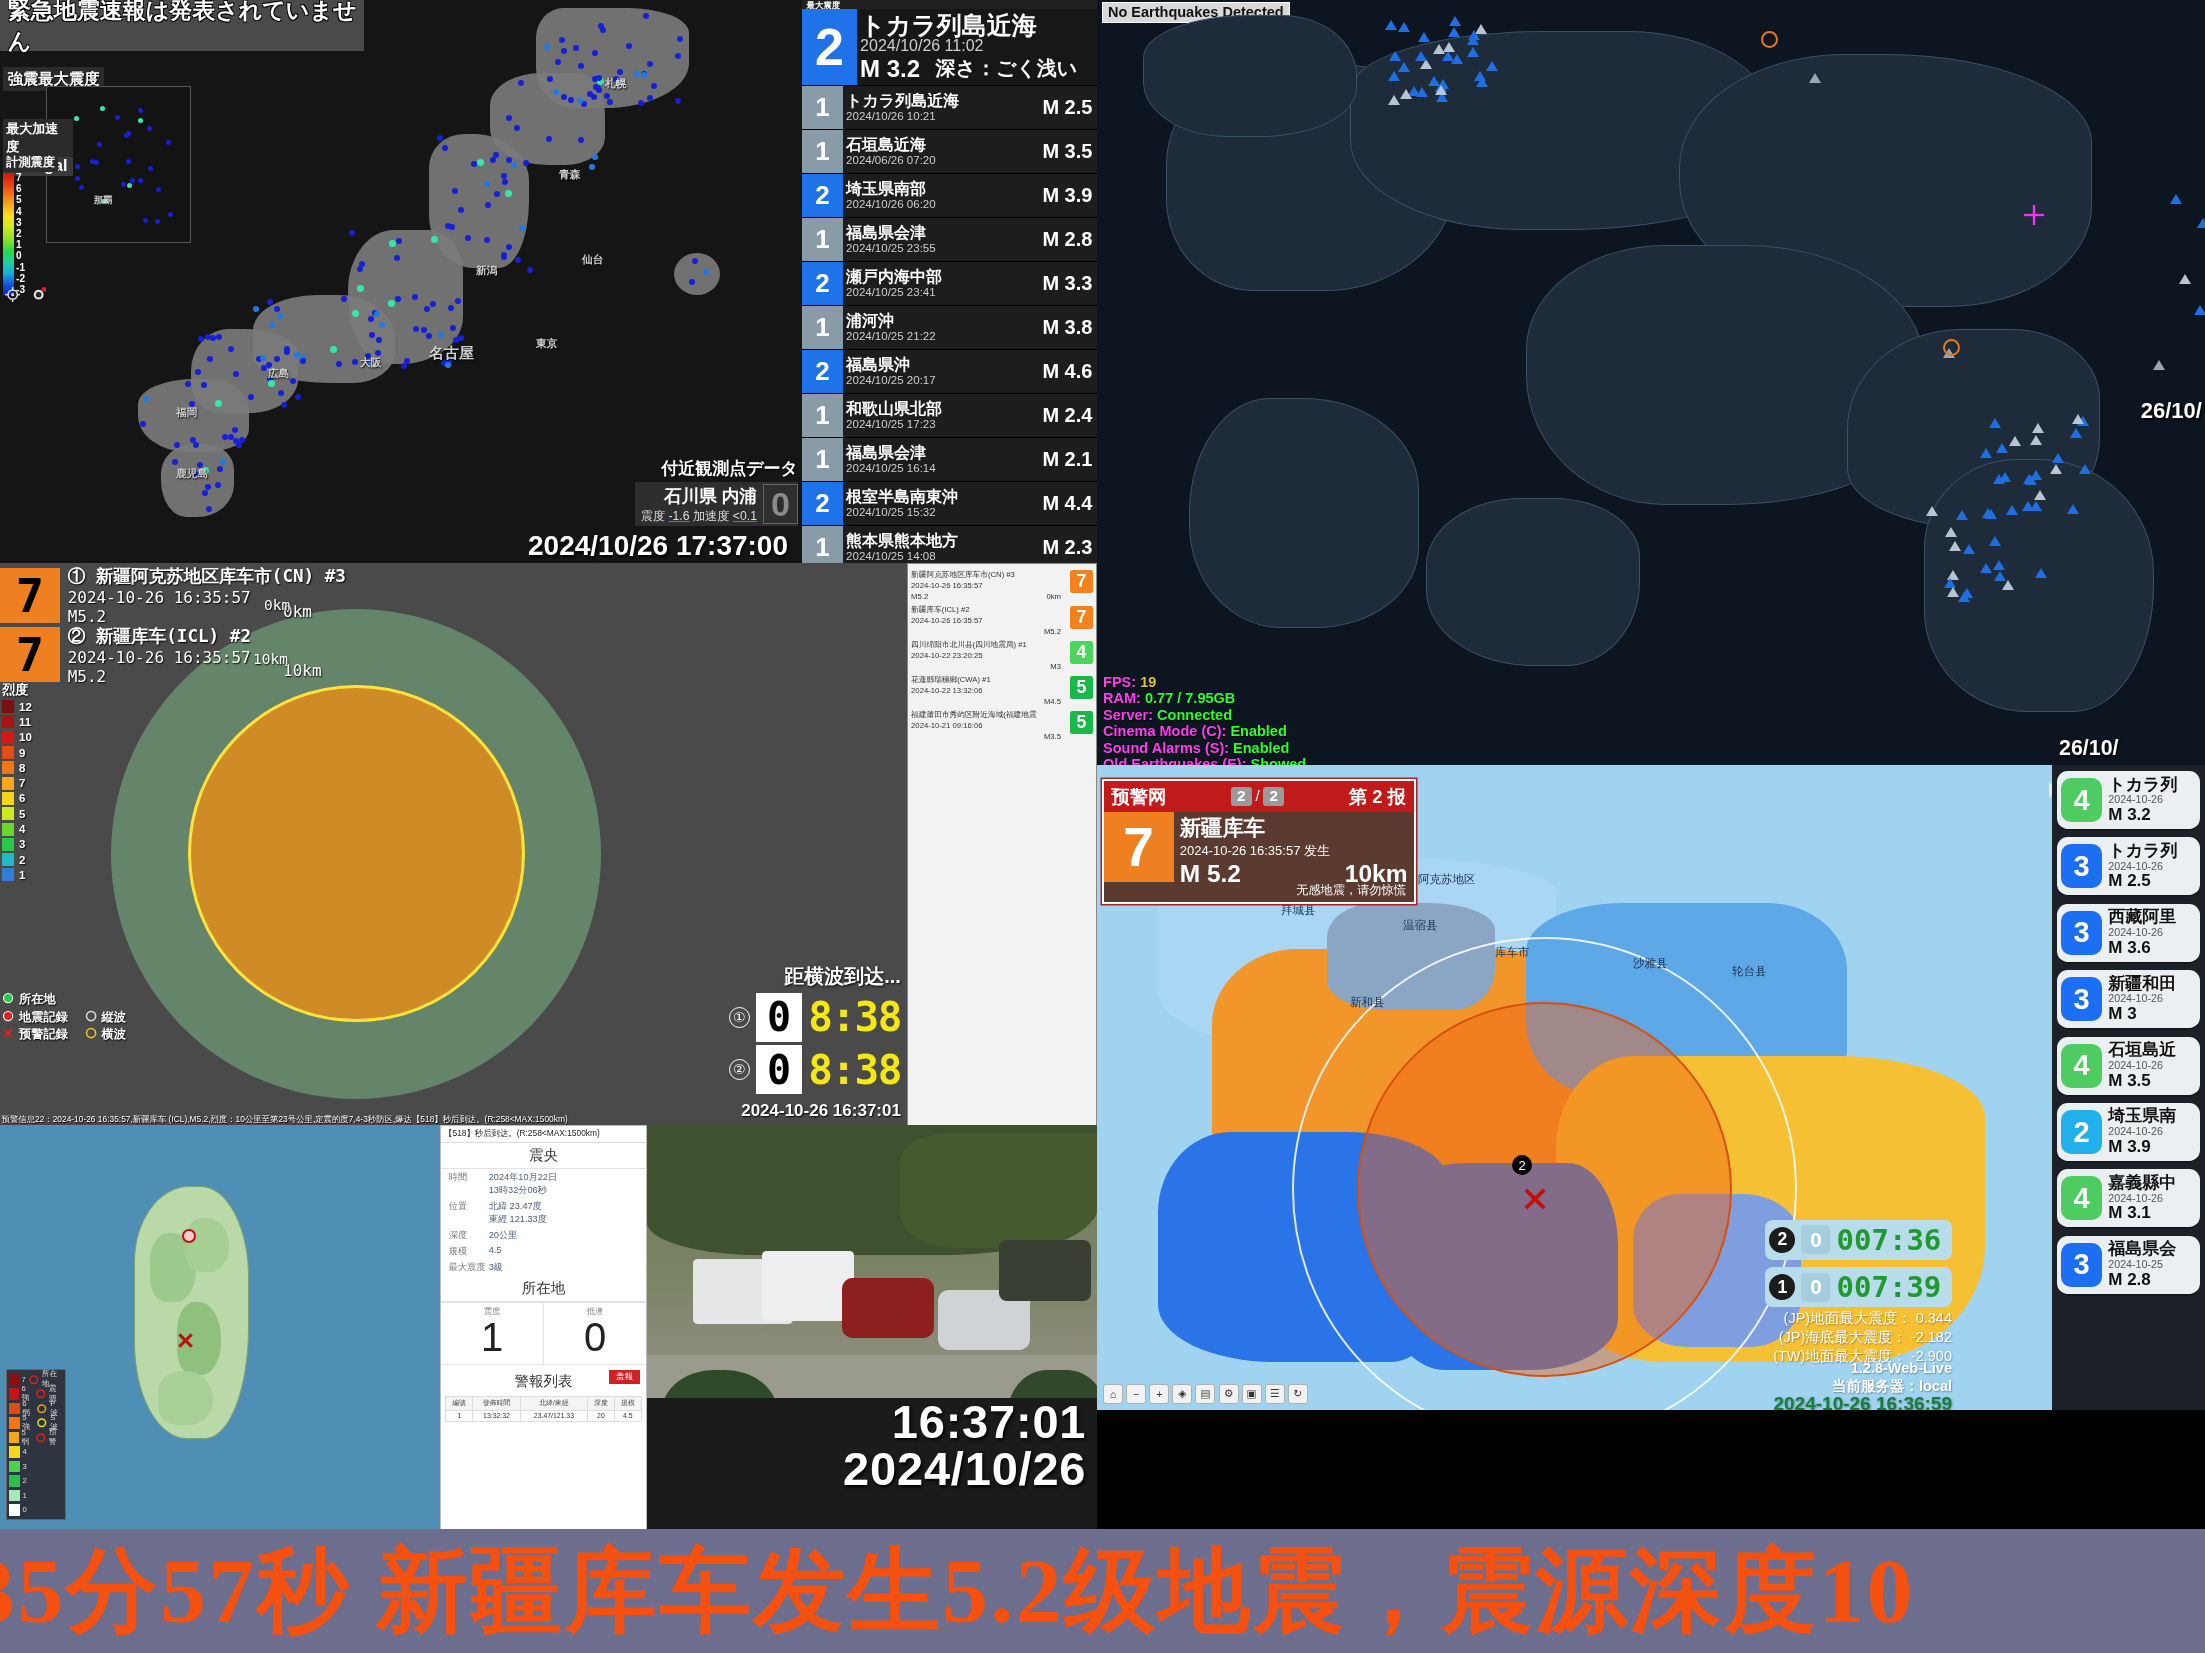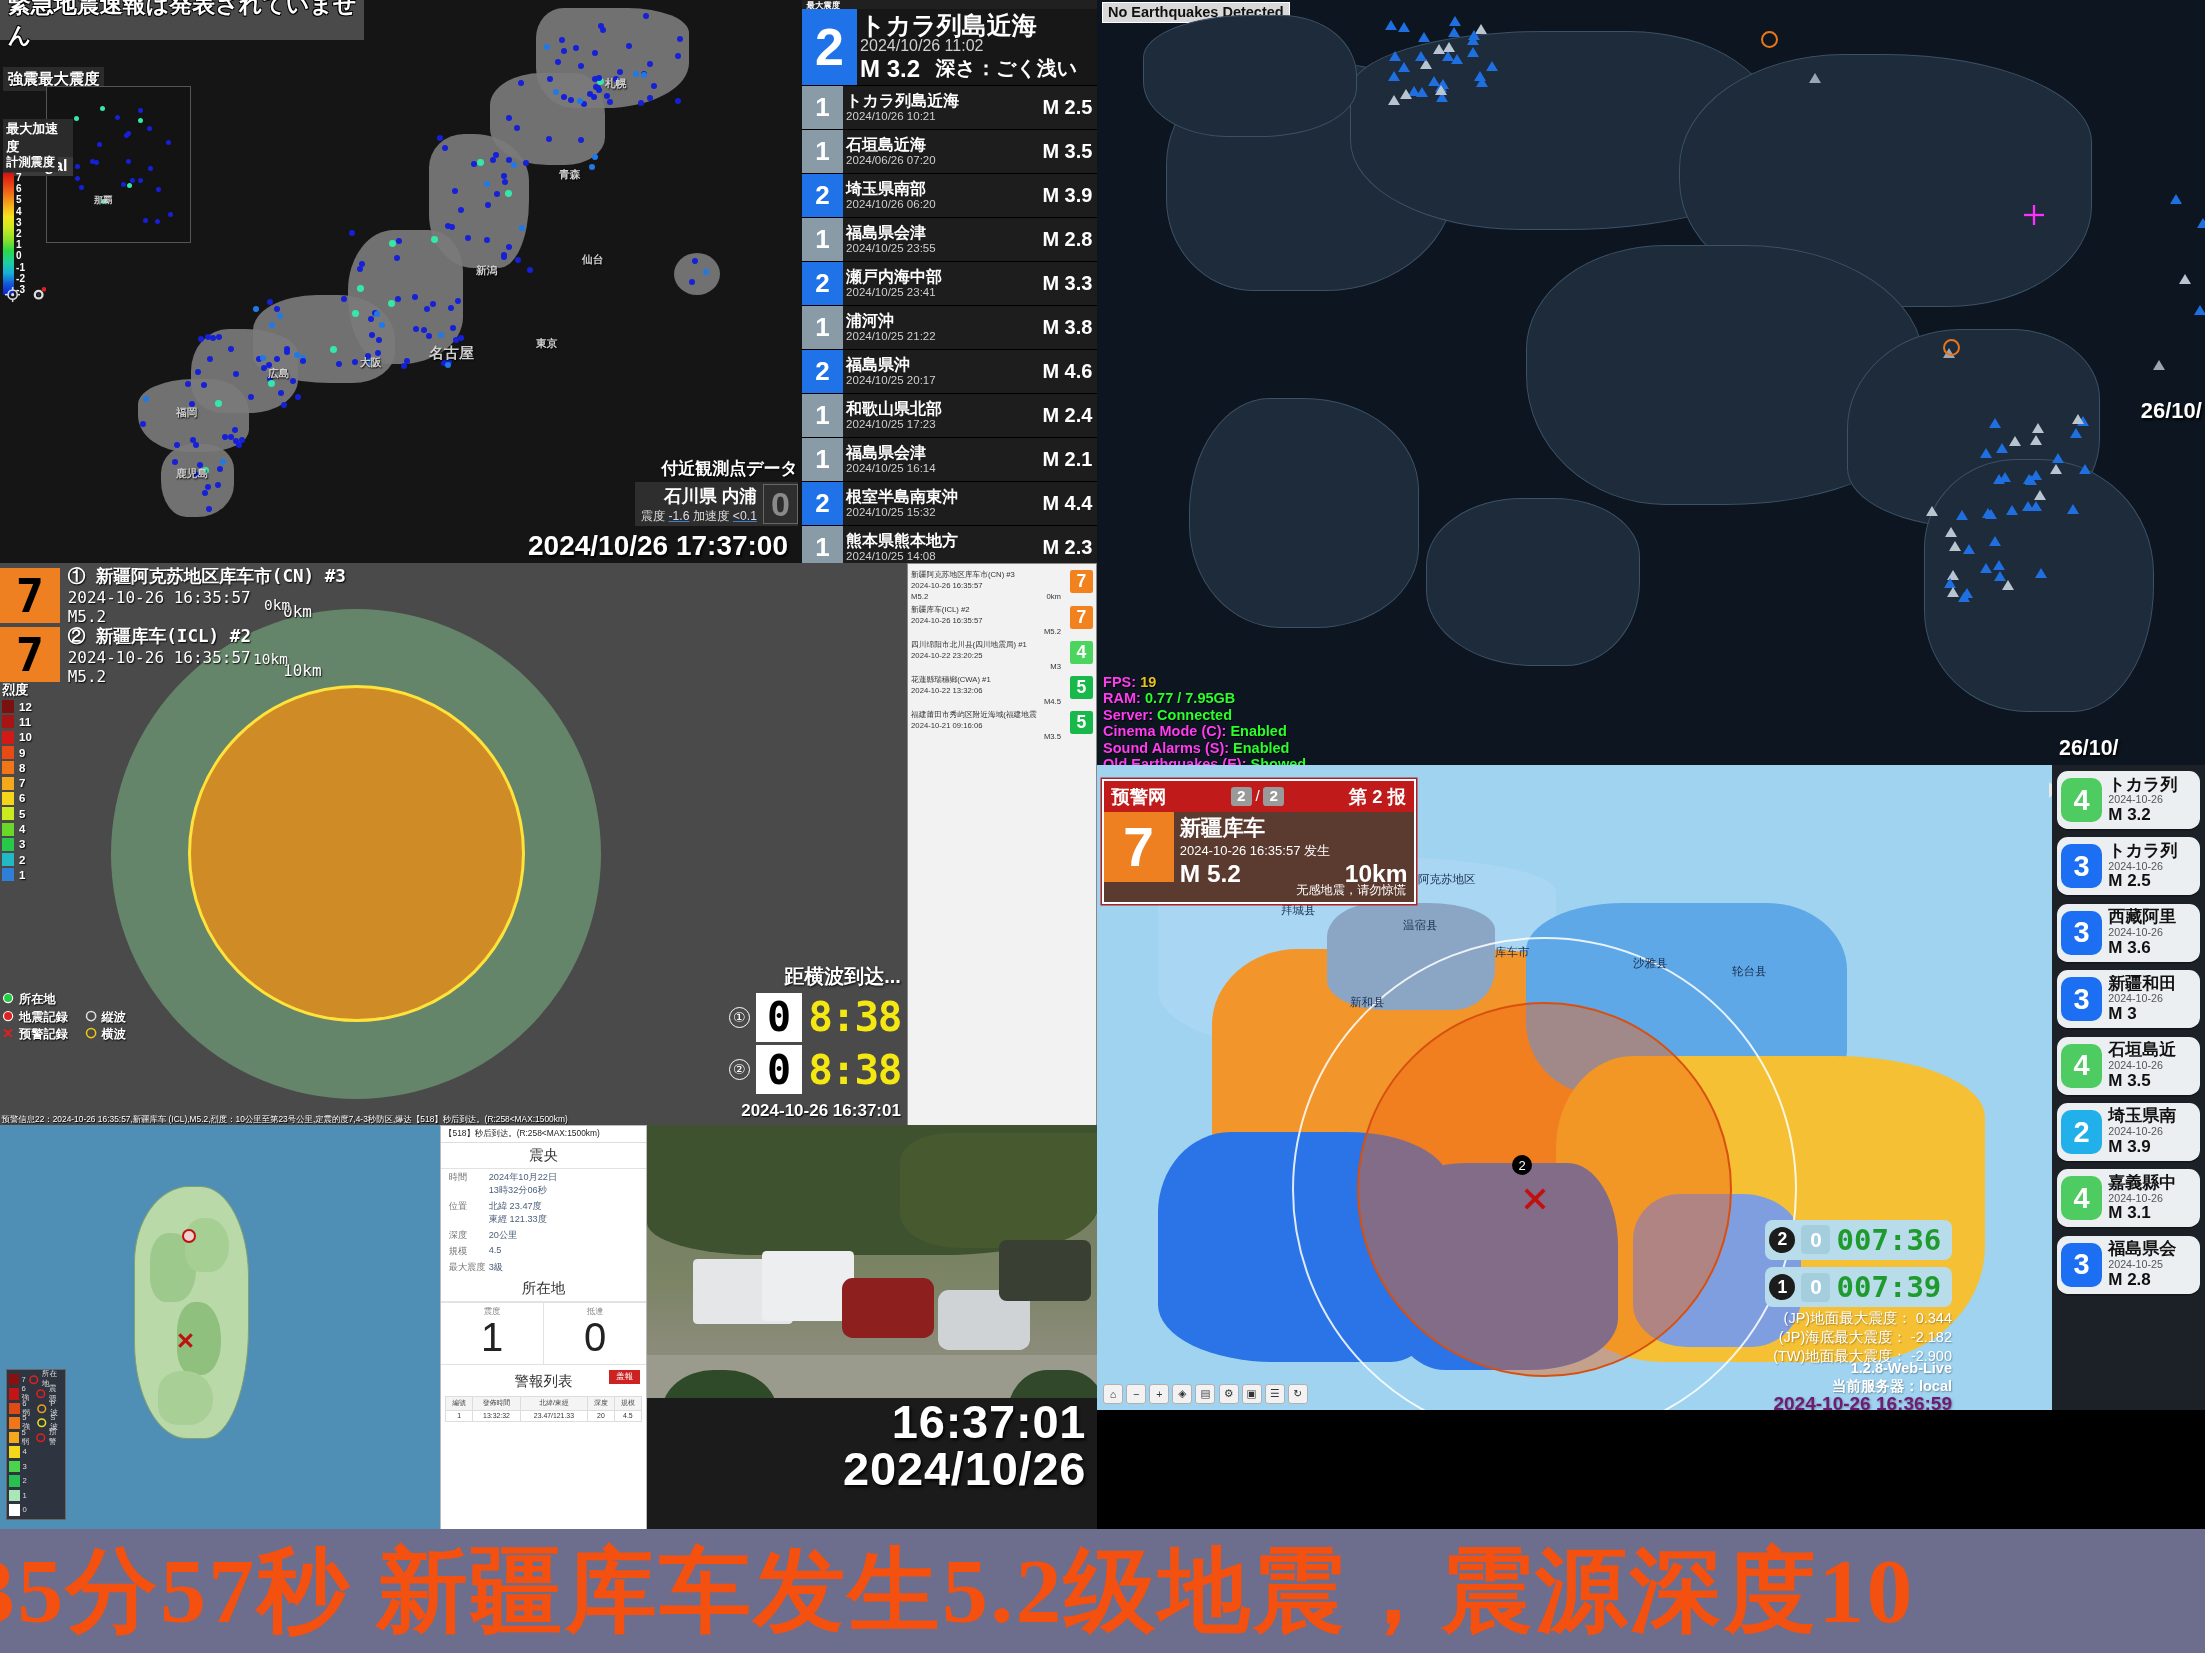--- a/index.html
+++ b/index.html
@@ -13,21 +13,21 @@
 
   
   .abs { position: absolute; }
 
   
   #p1 { left:0; top:0; width:1097px; height:563px; background:#1c1c1c; overflow:hidden; }
   #p1-map { position:absolute; inset:0; background:#151515; }
   .jp-land { position:absolute; background:#7a7a7a; opacity:.92; }
   .dot { position:absolute; border-radius:50%; }
   #p1-eewbar {
-    position:absolute; left:0; top:0; width:364px; height:40px;
+    position:absolute; left:0; top:0; width:364px; height:51px;
     background:#4a4a4a; display:flex; align-items:center; padding-left:7.7px;
   }
   #p1-eewbar span {
     color:#fff; font-size:23px; font-weight:bold;
     text-shadow:0.8px 0.8px 0 #000,-0.8px -0.8px 0 #000,0.8px -0.8px 0 #000,-0.8px 0.8px 0 #000;
   }
   .p1-lbl {
     position:absolute; background:#2b2b2b; color:#fff; font-weight:bold;
     font-size:15.3px; padding:1.5px 4.6px;
     text-shadow:0.8px 0.8px 0.8px #000;
@@ -175,21 +175,21 @@
     font-size:17.6px; font-weight:bold; display:flex; align-items:center; justify-content:center; }
   .p5row .z { width:29px; height:29px; background:#a4cede; color:#fff; border-radius:4.6px;
     font-size:20.7px; font-weight:bold; display:flex; align-items:center; justify-content:center; }
   .p5row .t { color:#1f9a2e; font-size:29px; font-weight:bold;
     font-family:"DejaVu Sans Mono",monospace; }
   #p5-meta { position:absolute; right:100px; bottom:44px; text-align:right;
     color:#fff; font-size:14.5px; line-height:1.3; text-shadow:0.8px 0.8px 1.5px rgba(0,0,0,.35); }
   #p5-ver { position:absolute; right:100px; bottom:13.8px; text-align:right;
     color:#fff; font-size:14.5px; font-weight:bold; line-height:1.3;
     text-shadow:0.8px 0.8px 1.5px rgba(0,0,0,.35); }
-  #p5-stamp { position:absolute; right:100px; bottom:-4.6px; color:#701a75; font-size:19px;
+  #p5-stamp { position:absolute; right:100px; bottom:-4.6px; color:#15803d; font-size:19px;
     font-weight:bold; text-shadow:0.8px 0.8px 2.3px rgba(0,0,0,.4); }
   #p5-tools { position:absolute; left:6.1px; bottom:6.1px; display:flex; gap:3.1px; }
   #p5-tools .tb { width:20px; height:20px; background:#f2f2f2; border:0.8px solid #b0b0b0;
     border-radius:3.1px; display:flex; align-items:center; justify-content:center; font-size:10.7px; color:#333; }
 
   
   #p6 { left:2052px; top:765px; width:153px; height:645px; background:#1c2128;
     padding:6.1px 4.6px; overflow:hidden; }
   #p6-date { position:absolute; left:2059px; top:736px; color:#fff; font-size:21.4px;
     font-weight:bold; text-shadow:1.5px 1.5px 2.3px #000; }

